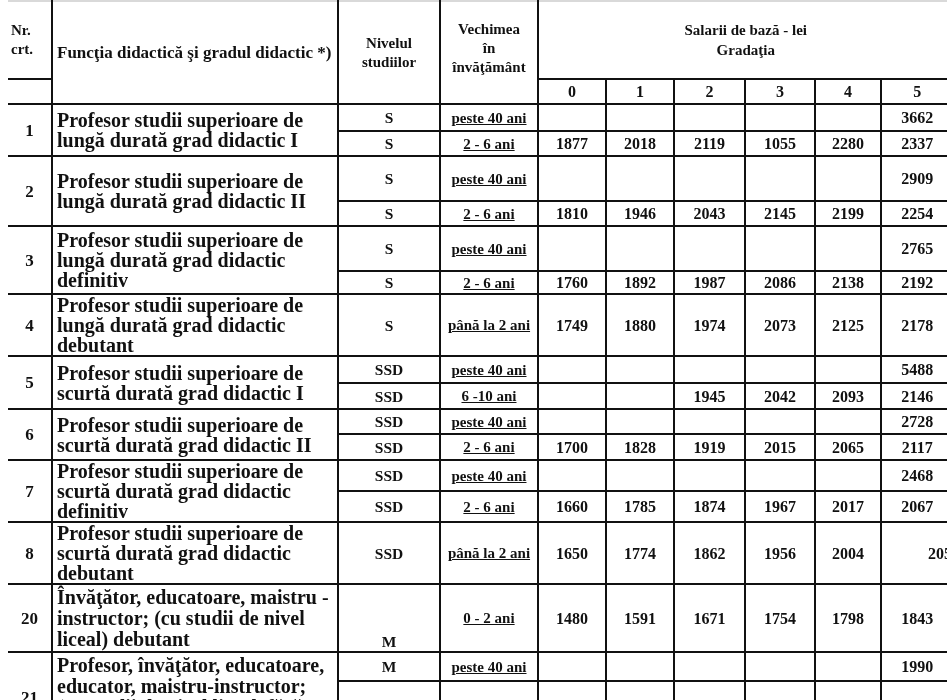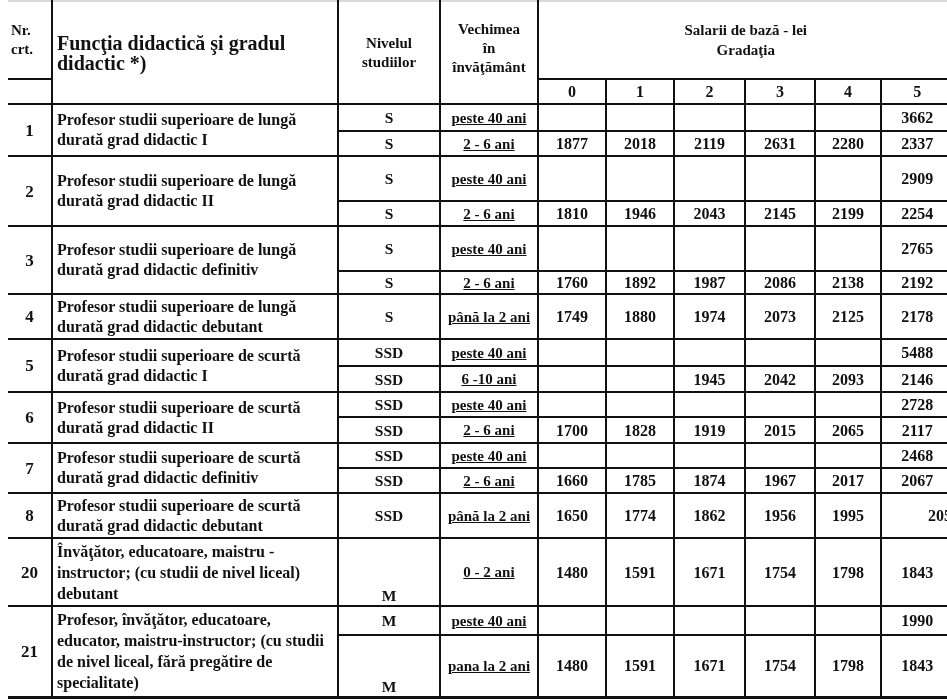--- a/index.html
+++ b/index.html
@@ -15,21 +15,21 @@
     width: 946px;
   }
   td, th {
     border: 2px solid #111; padding: 0; margin: 0;
     font-size: 15.5px; line-height: 19px; text-align: center;
     vertical-align: middle; overflow: hidden; font-weight: bold;
   }
   thead th { font-size: 15px; }
   .topline { border-top: 2px solid #d9d9d9; }
   .noleft { border-left: none; }
-  .fn { text-align: left; padding-left: 4px; padding-right: 2px; font-size: 16px; line-height: 20px; }
+  .fn { text-align: left; padding-left: 4px; padding-right: 2px; font-size: 20px; line-height: 20px; }
   .nr { font-size: 17px; }
   .bot { vertical-align: bottom; }
   .nrhead { border-left: none; text-align: left; padding-left: 3px; vertical-align: middle; }
   .nrhead2 { border-left: none; border-top: 1px solid #e4e4e4; }
   .num { font-size: 16px; }
   .sal-title { line-height: 20px; border-radius: 29px; }
   .vech { font-size: 15px; line-height: 18px; text-decoration: underline; }
 </style>
 </head>
 <body>
@@ -47,21 +47,21 @@
     <col style="width:70px">
     <col style="width:66px">
     <col style="width:73px">
   </colgroup>
   <thead>
     <tr style="height:78px">
       <th class="topline nrhead">
         <span>Nr.</span><br>
         <span>crt.</span>
       </th>
-      <th class="topline fn" rowspan="2" style="font-size:20px">Funcţia didactică şi gradul didactic *)</th>
+      <th class="topline fn" rowspan="2" style="font-size:17px">Funcţia didactică şi gradul didactic *)</th>
       <th class="topline" rowspan="2">
         <span>Nivelul</span><br>
         <span>studiilor</span>
       </th>
       <th class="topline" rowspan="2" style="vertical-align:top;padding-top:18px;">
         <span>Vechimea</span><br>
         <span>în</span><br>
         <span>învăţământ</span>
       </th>
       <th class="topline sal-title" colspan="6" style="border-right:3px solid #111">
@@ -91,21 +91,21 @@
           <td class="num"></td>
           <td class="num"></td>
           <td class="num" style="border-right: 3px solid rgb(17, 17, 17);">3662</td>
         </tr>
         <tr style="height: 25px;">
           <td>S</td>
           <td class="vech">2 - 6 ani</td>
           <td class="num">1877</td>
           <td class="num">2018</td>
           <td class="num">2119</td>
-          <td class="num">2631</td>
+          <td class="num">1055</td>
           <td class="num">2280</td>
           <td class="num" style="border-right: 3px solid rgb(17, 17, 17);">2337</td>
         </tr>
         <tr style="height: 45px;">
           <td class="nr noleft" rowspan="2">2</td>
           <td class="fn" rowspan="2">Profesor studii superioare de lungă durată grad didactic  II</td>
           <td>S</td>
           <td class="vech">peste 40 ani</td>
           <td class="num"></td>
           <td class="num"></td>
@@ -226,21 +226,21 @@
         </tr>
         <tr style="height: 45px;">
           <td class="nr noleft" rowspan="1">8</td>
           <td class="fn" rowspan="1">Profesor studii superioare de scurtă durată grad didactic debutant</td>
           <td>SSD</td>
           <td class="vech">până la 2 ani</td>
           <td class="num">1650</td>
           <td class="num">1774</td>
           <td class="num">1862</td>
           <td class="num">1956</td>
-          <td class="num">1995</td>
+          <td class="num">2004</td>
           <td class="num" style="border-right: 3px solid rgb(17, 17, 17); padding-left: 46px;">2055</td>
         </tr>
         <tr style="height: 68px;">
           <td class="nr noleft" rowspan="1">20</td>
           <td class="fn" rowspan="1" style="line-height: 21px; margin-top: 40px;">Învăţător, educatoare, maistru - instructor; (cu studii de nivel liceal) debutant</td>
           <td class="bot">M</td>
           <td class="vech">0 - 2 ani</td>
           <td class="num">1480</td>
           <td class="num">1591</td>
           <td class="num">1671</td>

